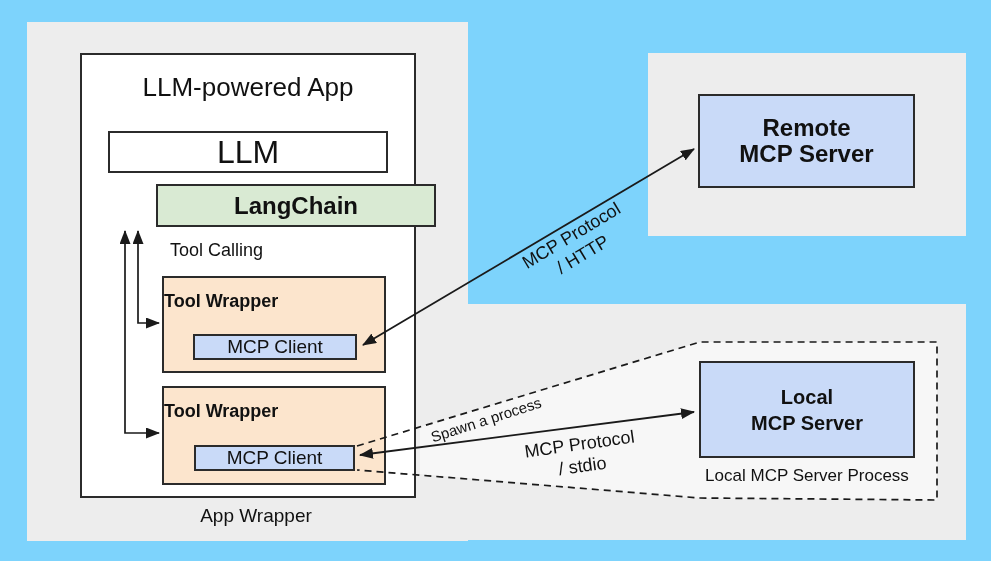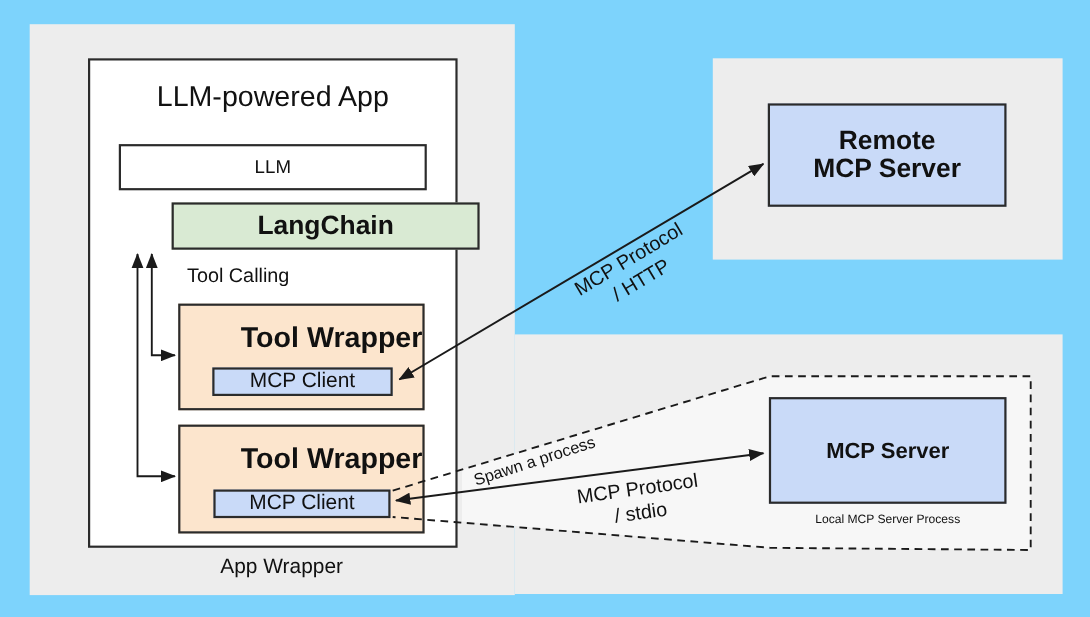--- a/index.html
+++ b/index.html
@@ -15,35 +15,35 @@
   .svg-layer{position:absolute;left:0;top:0;width:991px;height:561px;pointer-events:none;}
 
   .box{position:absolute;box-sizing:border-box;border:2px solid #2b2b2b;display:flex;align-items:center;justify-content:center;text-align:center;}
   .white-box{background:#ffffff;}
   .green-box{background:#d9ead3;margin-left:48px;}
   .orange-box{background:#fce5cd;}
   .blue-box{background:#c9daf8;}
 
   #app-box{left:80px;top:53px;width:336px;height:445px;background:#ffffff;border:2px solid #2b2b2b;position:absolute;box-sizing:border-box;}
   #app-title{position:absolute;left:80px;top:72px;width:336px;text-align:center;font-size:26px;}
-  #llm-box{left:108px;top:131px;width:280px;height:42px;font-size:17px;}
+  #llm-box{left:108px;top:131px;width:280px;height:42px;font-size:32px;}
   #langchain-box{left:108px;top:184px;width:280px;height:43px;font-size:24px;font-weight:bold;}
   #tool-calling-label{position:absolute;left:170px;top:240px;font-size:18px;}
 
-  .wrapper-title{font-size:26px;font-weight:bold;text-align:right;margin-top:13px;}
+  .wrapper-title{font-size:18px;font-weight:bold;text-align:left;margin-top:13px;}
   #wrapper-1{left:162px;top:276px;width:224px;height:97px;display:block;}
   #wrapper-2{left:162px;top:386px;width:224px;height:99px;display:block;}
   #client-1{left:193px;top:334px;width:164px;height:26px;font-size:19px;}
   #client-2{left:194px;top:445px;width:161px;height:26px;font-size:19px;}
 
   #app-process-label{position:absolute;left:141px;top:505px;width:230px;text-align:center;font-size:19px;}
 
   #remote-box{left:698px;top:94px;width:217px;height:94px;font-size:24px;font-weight:bold;line-height:26px;}
   #local-box{left:699px;top:361px;width:216px;height:97px;font-size:20px;font-weight:bold;line-height:26px;}
-  #local-process-label{position:absolute;left:680px;top:466px;width:254px;text-align:center;font-size:11px;}
+  #local-process-label{position:absolute;left:680px;top:466px;width:254px;text-align:center;font-size:17px;}
 
   .rot-label{position:absolute;text-align:center;white-space:nowrap;}
   #http-label{left:507px;top:223px;width:140px;font-size:18px;line-height:22px;transform:rotate(-31deg);}
   #stdio-label{left:511px;top:433px;width:140px;font-size:18px;line-height:22px;transform:rotate(-8deg);}
   #spawn-label{left:421px;top:411px;width:130px;font-size:15px;transform:rotate(-18deg);}
 </style>
 </head>
 <body>
 
 <div id="canvas">
@@ -87,20 +87,21 @@
 
   <div id="remote-box" class="box blue-box">
     <div>
       <div>Remote</div>
       <div>MCP Server</div>
     </div>
   </div>
 
   <div id="local-box" class="box blue-box">
     <div>
+      <div>Local</div>
       <div>MCP Server</div>
     </div>
   </div>
   <div id="local-process-label">Local MCP Server Process</div>
 
   <svg class="svg-layer">
     <defs>
       <marker id="ah" markerUnits="userSpaceOnUse" markerWidth="14" markerHeight="11" viewBox="0 0 14 11" refX="13" refY="5.5" orient="auto-start-reverse">
         <path d="M0,0 L14,5.5 L0,11 Z" fill="#1a1a1a"></path>
       </marker>

